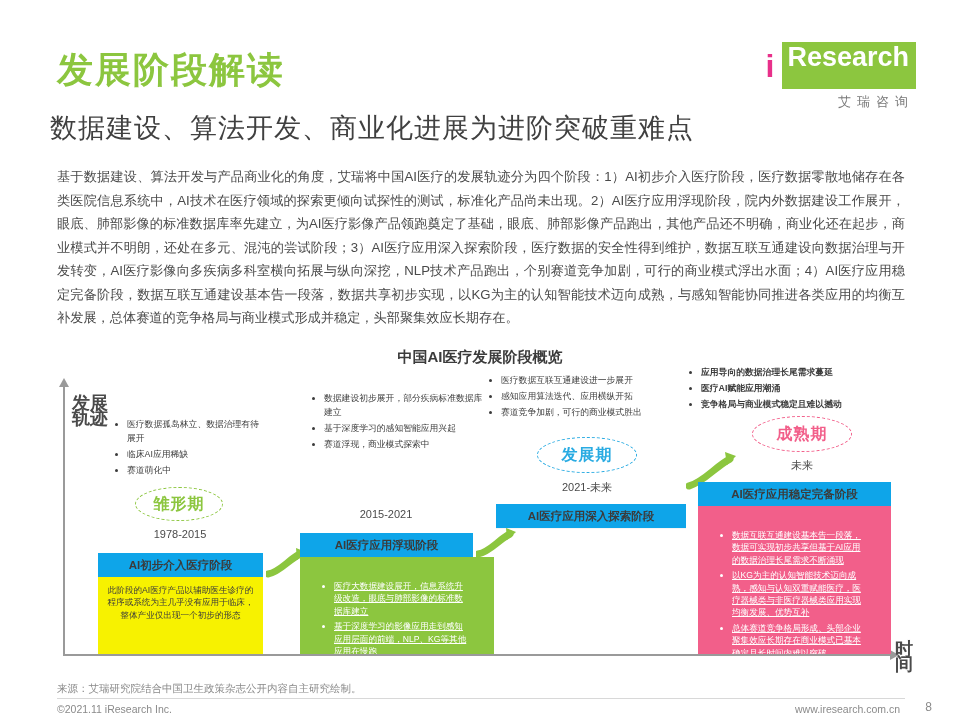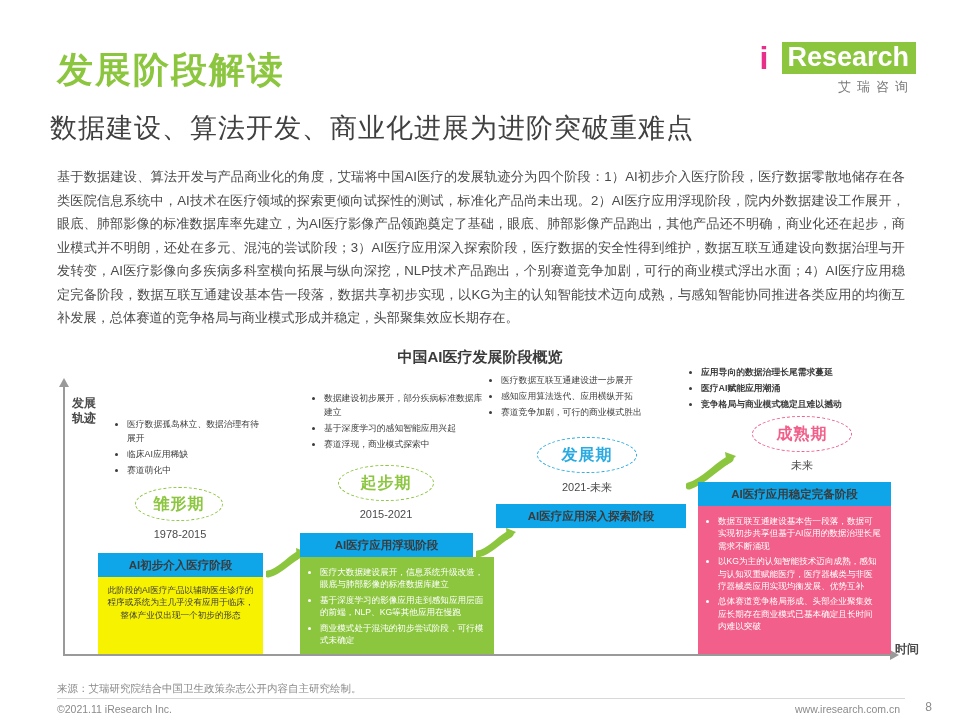--- a/index.html
+++ b/index.html
@@ -24,21 +24,21 @@
     font-size: 27px; color: #404040; letter-spacing: 1px;
   }
   .logo {
     position: absolute; right: 44px; top: 42px;
     text-align: right;
   }
   .logo-row { display: flex; align-items: center; justify-content: flex-end; }
   .logo-i { font-size: 32px; font-weight: bold; color: #e8308a; line-height: 1; }
   .logo-box {
     background: #8cc63f; color: #ffffff; font-size: 27px; font-weight: bold;
-    padding: 1px 7px 3px 5px; margin-left: 14px; line-height: 1.05;
+    padding: 1px 7px 18px 5px; margin-left: 8px; line-height: 1.05;
   }
   .logo-cn {
     font-size: 13px; color: #7a7a7a; letter-spacing: 6px;
     margin-top: 4px; padding-right: 2px;
   }
 
   
   .intro {
     position: absolute; left: 57px; top: 165px; width: 848px;
     font-size: 13.2px; line-height: 23.5px; color: #4a4a4a; text-align: justify;
@@ -62,37 +62,37 @@
     border-left: 5px solid transparent; border-right: 5px solid transparent;
     border-bottom: 9px solid #9a9a9a;
   }
   .axis-h { position: absolute; left: 13px; top: 284px; width: 828px; height: 1.6px; background: #9a9a9a; }
   .axis-h:after {
     content: ""; position: absolute; right: -8px; top: -4px;
     border-top: 5px solid transparent; border-bottom: 5px solid transparent;
     border-left: 9px solid #9a9a9a;
   }
   .axis-label {
-    position: absolute; font-size: 12px; color: #4a4a4a; font-weight: bold; line-height: 15px;
+    position: absolute; font-size: 18px; color: #4a4a4a; font-weight: bold; line-height: 15px;
   }
   .axis-label.y { left: 22px; top: 26px; }
   .axis-label.x { left: 845px; top: 272px; }
 
   
   .stage-head {
     position: absolute; background: #0ea5e9; color: #3b3b3b;
     font-size: 11.5px; font-weight: bold; text-align: center;
     display: flex; align-items: center; justify-content: center;
     height: 24px; box-shadow: 0 1px 0 rgba(0,0,0,0.04);
   }
   .stage-body {
     position: absolute; font-size: 8.6px; line-height: 12.4px; color: #ffffff;
     padding: 7px 8px 6px 8px; overflow: hidden;
   }
-  .stage-body ul { margin: 2px; padding-left: 10px; }
+  .stage-body ul { margin: 16px; padding-left: 10px; text-decoration: underline; }
   .stage-body li { margin-bottom: 3px; }
 
   .body-green  { background: #8cc63f; }
   .body-blue   { background: #29abe2; }
   .body-pink   { background: #f25f8a; }
   .body-yellow { background: #f7f200; color: #3b3b3b !important; }
 
   
   .feature {
     position: absolute; font-size: 8.8px; line-height: 13.5px; color: #3b3b3b;
@@ -176,21 +176,20 @@
       <path d="M30 0 L40 4 L31 12 Z" fill="#8cc63f"></path>
     </svg>
 
     <div class="feature" style="left:263px; top:22px; width:170px;">
       <ul>
         <li>数据建设初步展开，部分疾病标准数据库建立</li>
         <li>基于深度学习的感知智能应用兴起</li>
         <li>赛道浮现，商业模式探索中</li>
       </ul>
     </div>
-    <div class="ellipse el-green" style="left:288px; top:95px; width:96px; height:36px;">起步期</div>
     <div class="period" style="left:280px; top:138px; width:112px;">2015-2021</div>
     <div class="stage-head" style="left:250px; top:163px; width:173px;">AI医疗应用浮现阶段</div>
     <div class="stage-body body-green" style="left:250px; top:187px; width:194px; height:97px;">
       <ul>
         <li>医疗大数据建设展开，信息系统升级改造，眼底与肺部影像的标准数据库建立</li>
         <li>基于深度学习的影像应用走到感知应用层面的前端，NLP、KG等其他应用在慢跑</li>
         <li>商业模式处于混沌的初步尝试阶段，可行模式未确定</li>
       </ul>
     </div>
 

